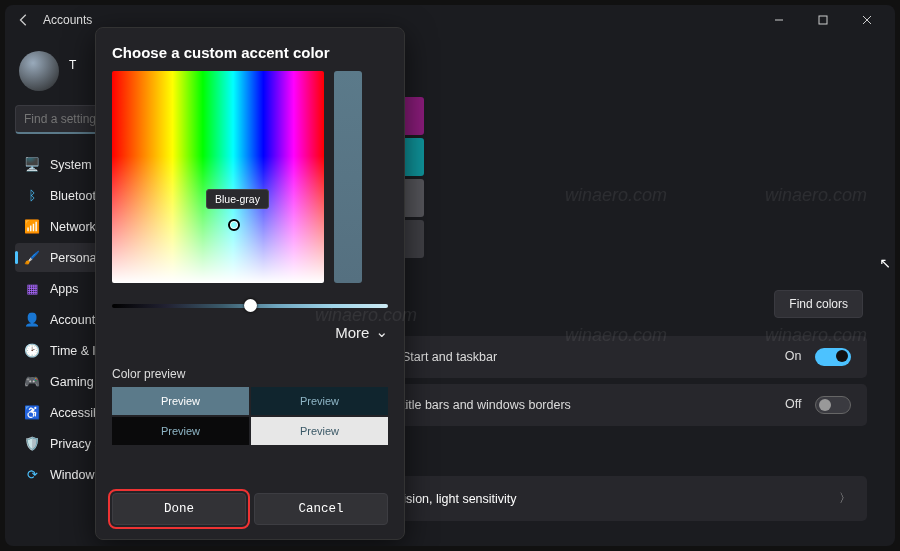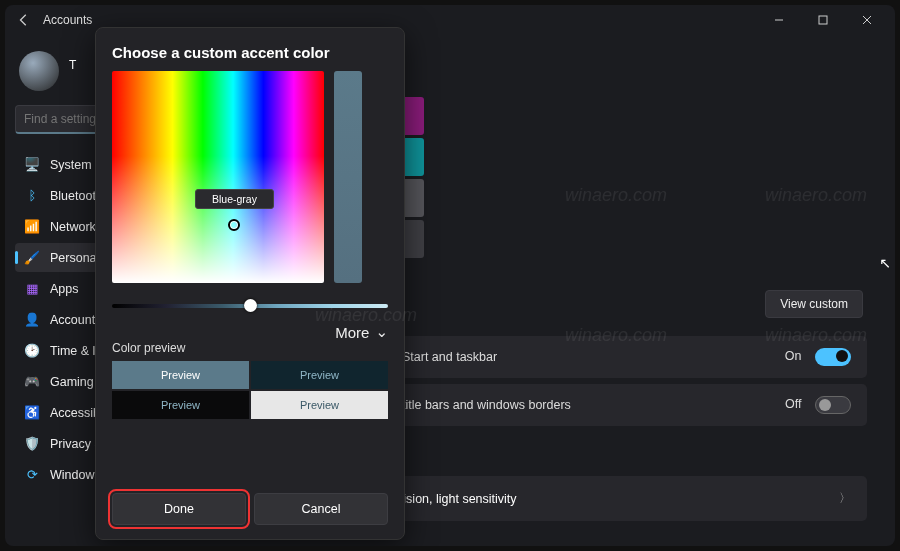--- a/index.html
+++ b/index.html
@@ -44,31 +44,31 @@
 
   
   .modal { position: absolute; left: 90px; top: 22px; width: 310px; bottom: 6px; background: #232327; border-radius: 8px; border: 1px solid #333; box-shadow: 0 8px 30px rgba(0,0,0,.6); padding: 16px 16px 14px; display: flex; flex-direction: column; }
   .modal h3 { font-size: 15px; font-weight: 600; margin-bottom: 10px; }
   .picker-row { display: flex; gap: 10px; }
   .picker { position: relative; width: 212px; height: 212px; background:
      linear-gradient(to top, #fff 0%, rgba(255,255,255,0) 60%),
      linear-gradient(to right, #f00, #ff8000, #ff0, #0f0, #0ff, #00f, #f0f, #f00);
      border-radius: 2px; }
   .picker-pointer { position: absolute; width: 12px; height: 12px; border: 2px solid #000; border-radius: 50%; background: transparent; left: 116px; top: 148px; box-shadow: 0 0 0 1px #fff inset; }
-  .picker-tooltip { position: absolute; left: 83px; top: 118px; background: #2a2a2e; border: 1px solid #444; padding: 3px 16px; border-radius: 3px; font-size: 10.5px; white-space: nowrap; }
+  .picker-tooltip { position: absolute; left: 94px; top: 118px; background: #2a2a2e; border: 1px solid #444; padding: 3px 8px; border-radius: 3px; font-size: 10.5px; white-space: nowrap; }
   .value-bar { width: 28px; background: linear-gradient(to bottom, #5b7a8a 0%, #557080 100%); border-radius: 3px; }
   .hue-slider { margin-top: 14px; height: 18px; position: relative; }
   .hue-track { position: absolute; left: 0; right: 0; top: 7px; height: 4px; background: linear-gradient(to right, #000, #223, #3a5a6a, #6fa6bf, #9fd4e8, #cdeaf4); border-radius: 2px; }
   .hue-thumb { position: absolute; top: 2px; left: 48%; width: 13px; height: 13px; background: #fff; border-radius: 50%; box-shadow: 0 0 3px #000; }
   .more-row { display: flex; justify-content: flex-end; align-items: center; gap: 6px; font-size: 15px; color: #eee; margin-top: 8px; }
-  .preview-label { font-size: 12px; color: #ddd; margin-top: 0; }
+  .preview-label { font-size: 12px; color: #ddd; margin-top: 26px; }
   .preview-grid { display: grid; grid-template-columns: 1fr 1fr; gap: 2px; margin-top: 6px; }
   .preview-cell { padding: 8px 0; text-align: center; font-size: 11px; }
   .modal-buttons { display: flex; gap: 8px; margin-top: auto; padding-top: 14px; }
-  .modal-buttons button { flex: 1; padding: 8px 0; background: #323236; border: 1px solid #3d3d42; color: #fff; border-radius: 4px; font-size: 12.5px; }
+  .modal-buttons button { flex: 1; padding: 8px 0; background: #323236; border: 1px solid #3d3d42; color: #fff; border-radius: 4px; font-size: 12.5px; font-family: Liberation Mono, monospace; }
   .modal-buttons .done { outline: 2px solid #e33; outline-offset: 2px; }
 
   
   .watermark { position: absolute; font-size: 18px; color: rgba(255,255,255,.08); font-style: italic; pointer-events: none; }
   .cursor { position: absolute; right: 4px; top: 250px; color:#fff; font-size:14px; pointer-events:none; }
 </style>
 </head>
 <body>
 
 <div class="window">
@@ -173,21 +173,21 @@
         <div class="swatch" style="background: rgb(90, 90, 96);"></div>
         <div class="swatch" style="background: rgb(74, 74, 80);"></div>
         <div class="swatch" style="background: rgb(85, 85, 90);"></div>
         <div class="swatch" style="background: rgb(93, 107, 79);"></div>
         <div class="swatch" style="background: rgb(74, 74, 80);"></div>
         <div class="swatch" style="background: rgb(74, 74, 80);"></div>
         <div class="swatch" style="background: rgb(63, 63, 68);"></div>
       </div>
 
     <div class="section-row" style="justify-content:flex-end; background:transparent; padding-right:4px;">
-      <button class="view-colors">View custom</button>
+      <button class="view-colors">Find colors</button>
     </div>
 
     <div class="section-row">
       <span>Show accent color on Start and taskbar</span>
       <span>
         <span>On</span>
         <span class="toggle on"></span>
       </span>
     </div>
 

